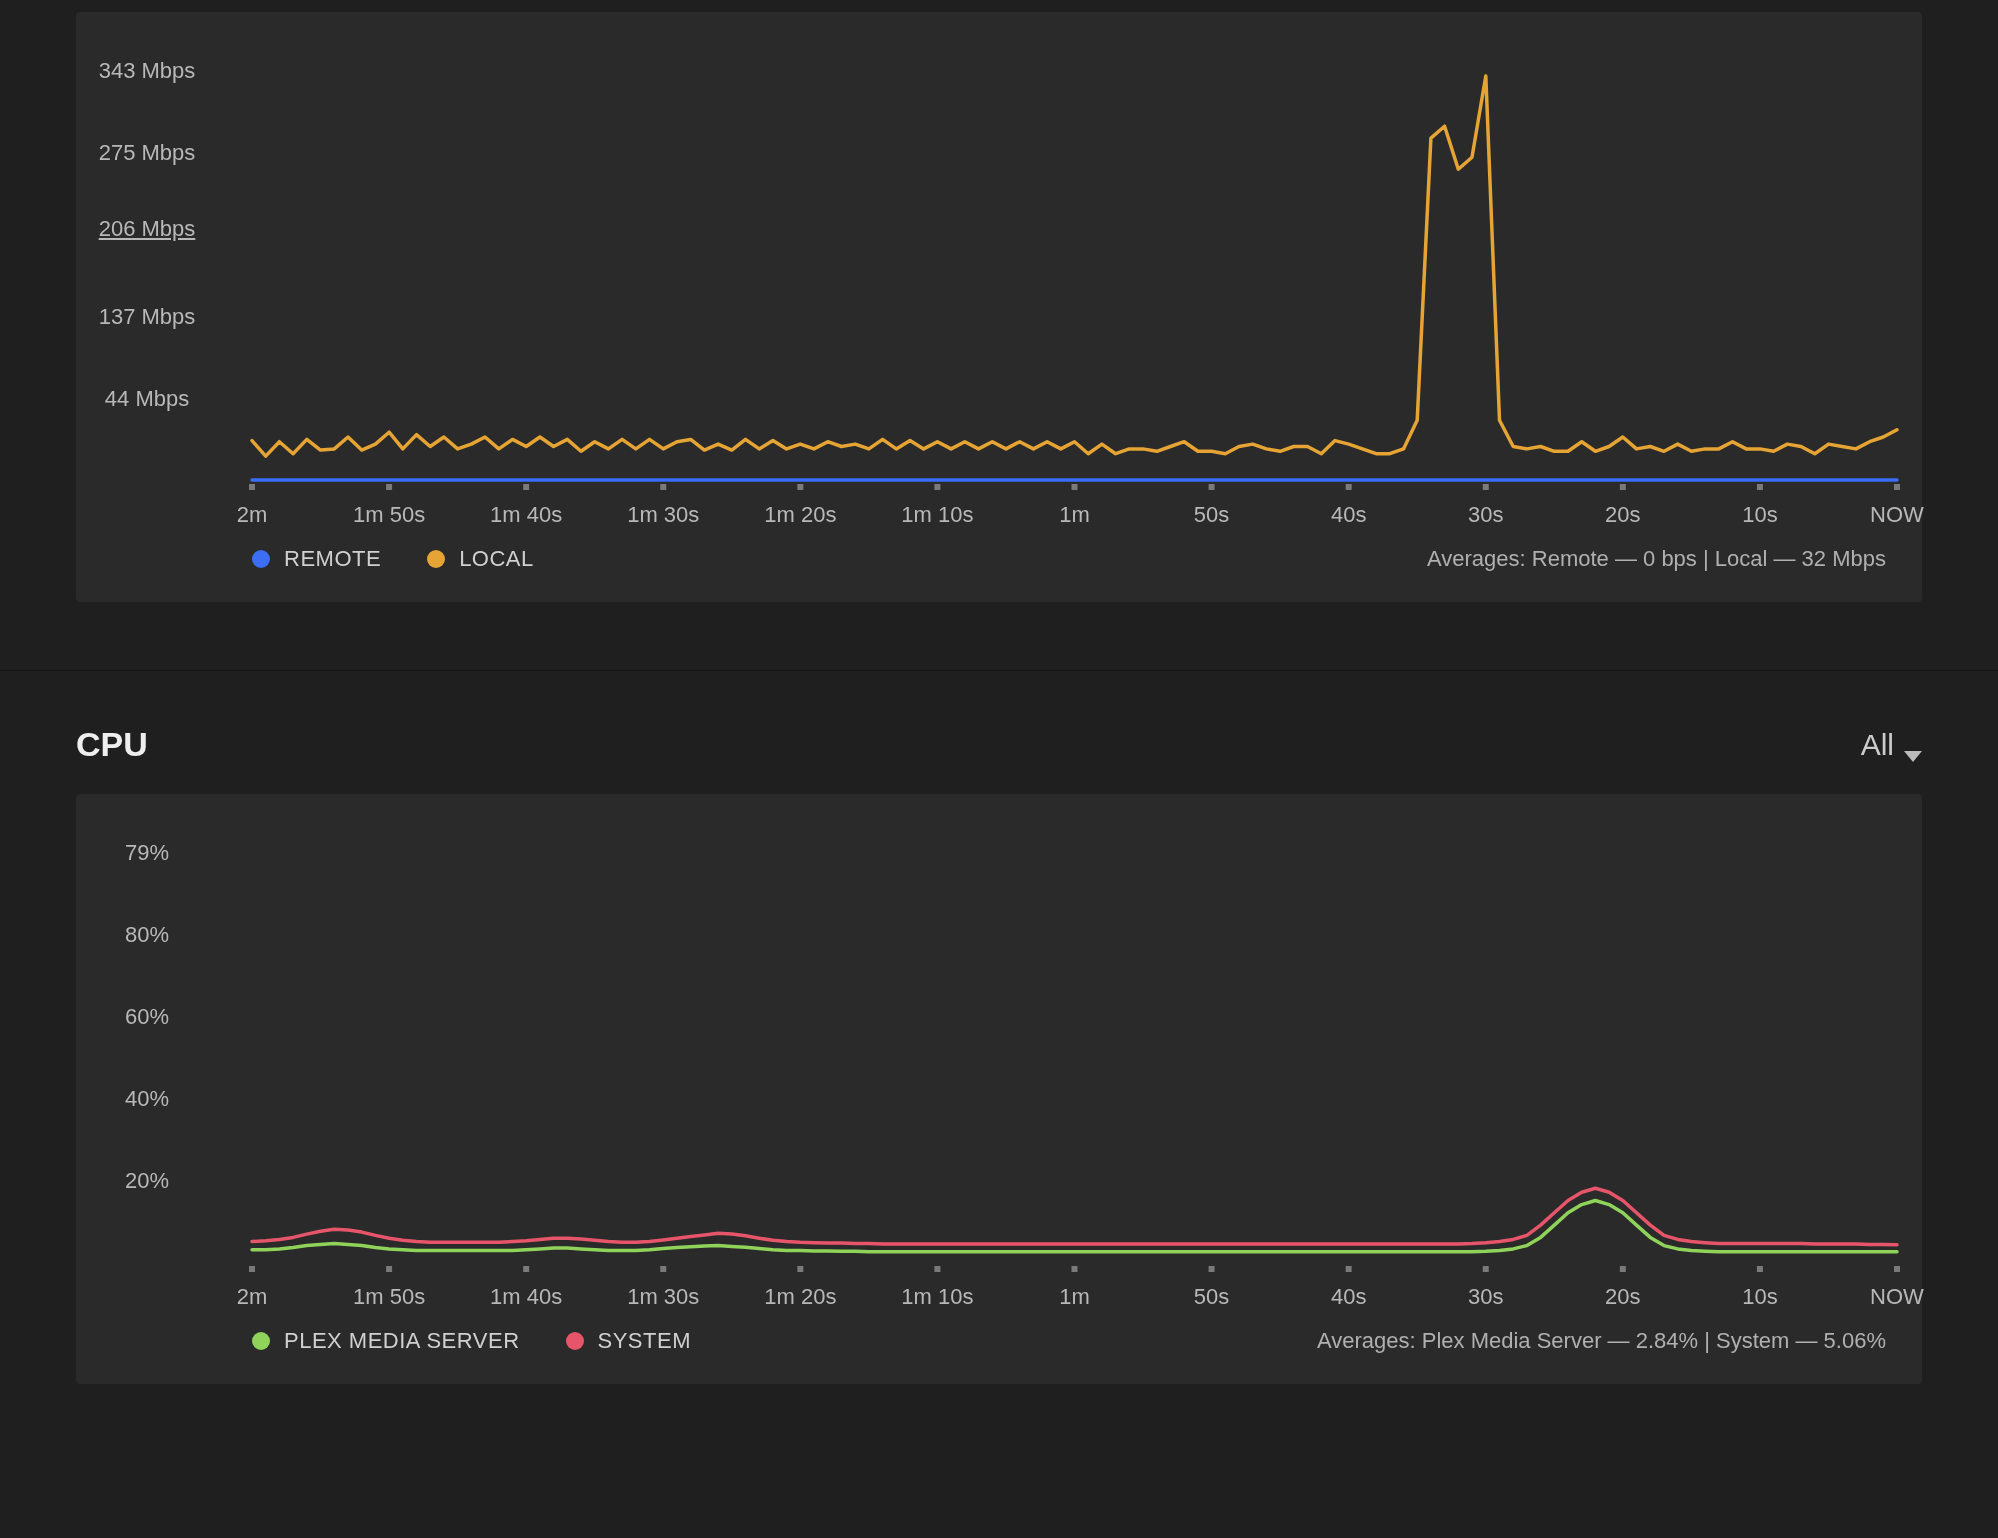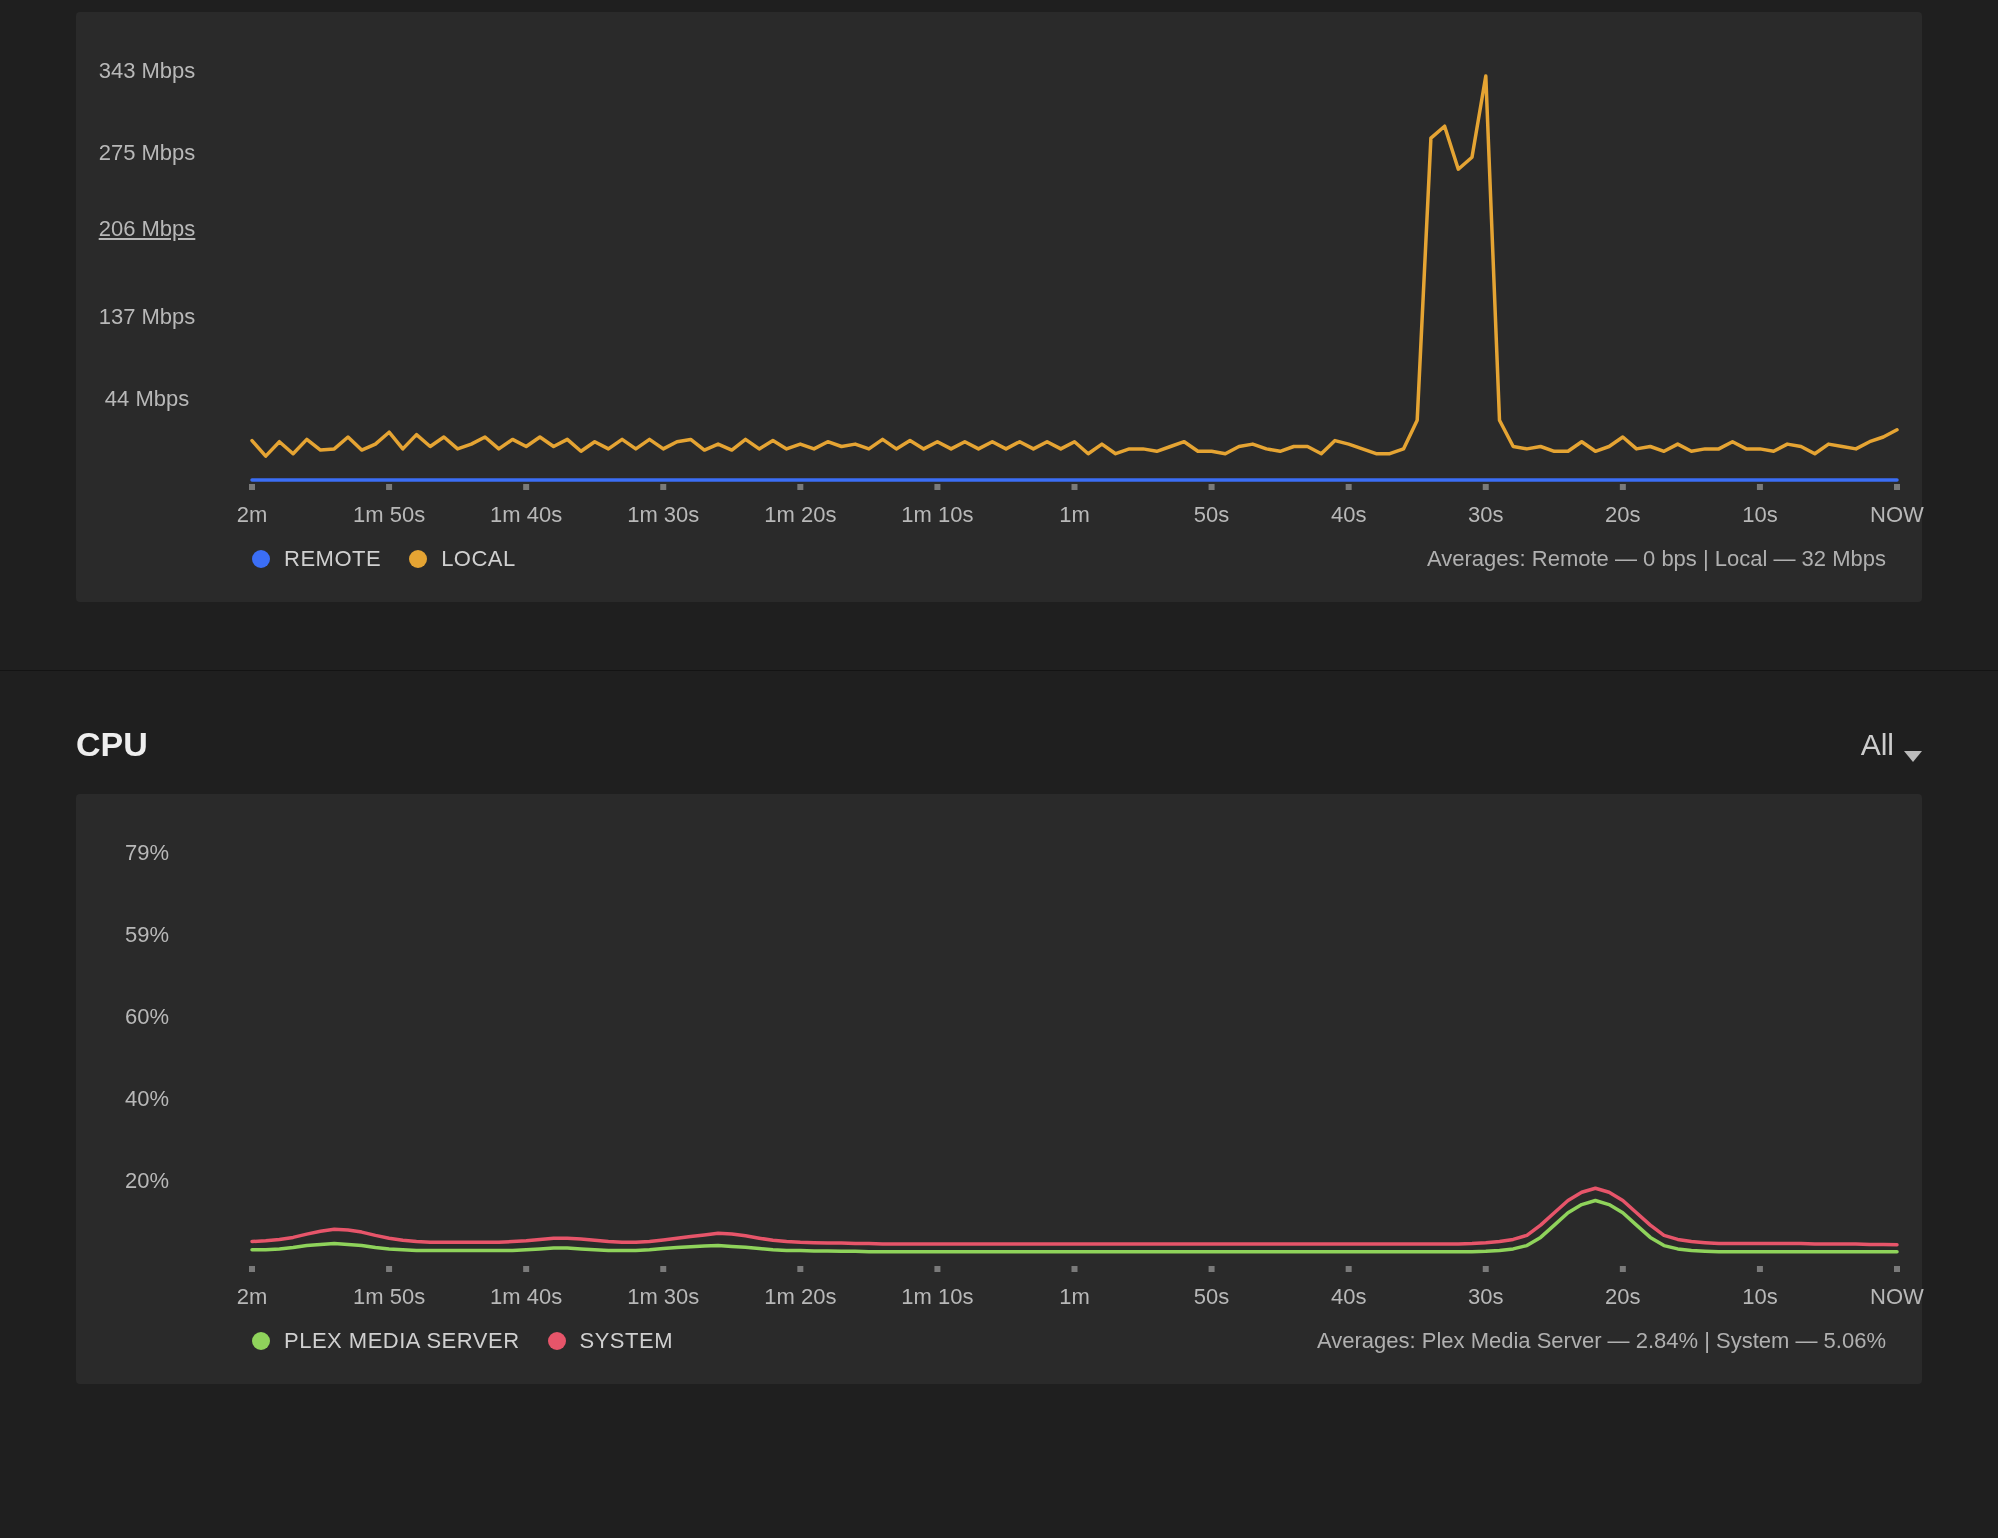--- a/index.html
+++ b/index.html
@@ -63,21 +63,21 @@
   .x-label { text-align: center; transform: translateX(-50%); }
   .legend-row {
     display: flex;
     justify-content: space-between;
     align-items: center;
     font-size: 22px;
     color: #d0d0d0;
     margin-top: 46px;
     padding-left: 140px;
   }
-  .legend-left { display: flex; align-items: center; }
+  .legend-left { display: flex; align-items: center; gap: 18px; }
   .legend-swatch {
     display: inline-block;
     width: 18px; height: 18px;
     border-radius: 50%;
   }
   .legend-item { display: inline-flex; align-items: center; gap: 14px; margin-right: 28px; letter-spacing: .5px; }
   .averages { color: #b0b0b0; }
   svg { position: absolute; left: 0; top: 0; overflow: visible; }
   .tick-mark { fill: #7a7a7a; }
 </style>
@@ -147,21 +147,21 @@
   <div class="section-title">CPU</div>
   <div class="section-filter">
     <span>All</span>
     <span class="chevron-down"></span>
   </div>
 </div>
 
 <div class="panel" id="cpu-panel">
   <div class="chart-area" id="cpu-chart" style="height:460px;">
     <span class="axis-label y-label" style="left:-30px; top:18px;">79%</span>
-    <span class="axis-label y-label" style="left:-30px; top:100px;">59%</span>
+    <span class="axis-label y-label" style="left:-30px; top:100px;">80%</span>
     <span class="axis-label y-label" style="left:-30px; top:182px;">60%</span>
     <span class="axis-label y-label" style="left:-30px; top:264px;">40%</span>
     <span class="axis-label y-label" style="left:-30px; top:346px;">20%</span>
     <svg id="cpu-svg" width="1650" height="450" style="left:140px; top:12px;">
         <rect x="-3" y="432" width="6" height="6" class="tick-mark"></rect>
         <rect x="134.08333333333331" y="432" width="6" height="6" class="tick-mark"></rect>
         <rect x="271.16666666666663" y="432" width="6" height="6" class="tick-mark"></rect>
         <rect x="408.25" y="432" width="6" height="6" class="tick-mark"></rect>
         <rect x="545.3333333333333" y="432" width="6" height="6" class="tick-mark"></rect>
         <rect x="682.4166666666667" y="432" width="6" height="6" class="tick-mark"></rect>

